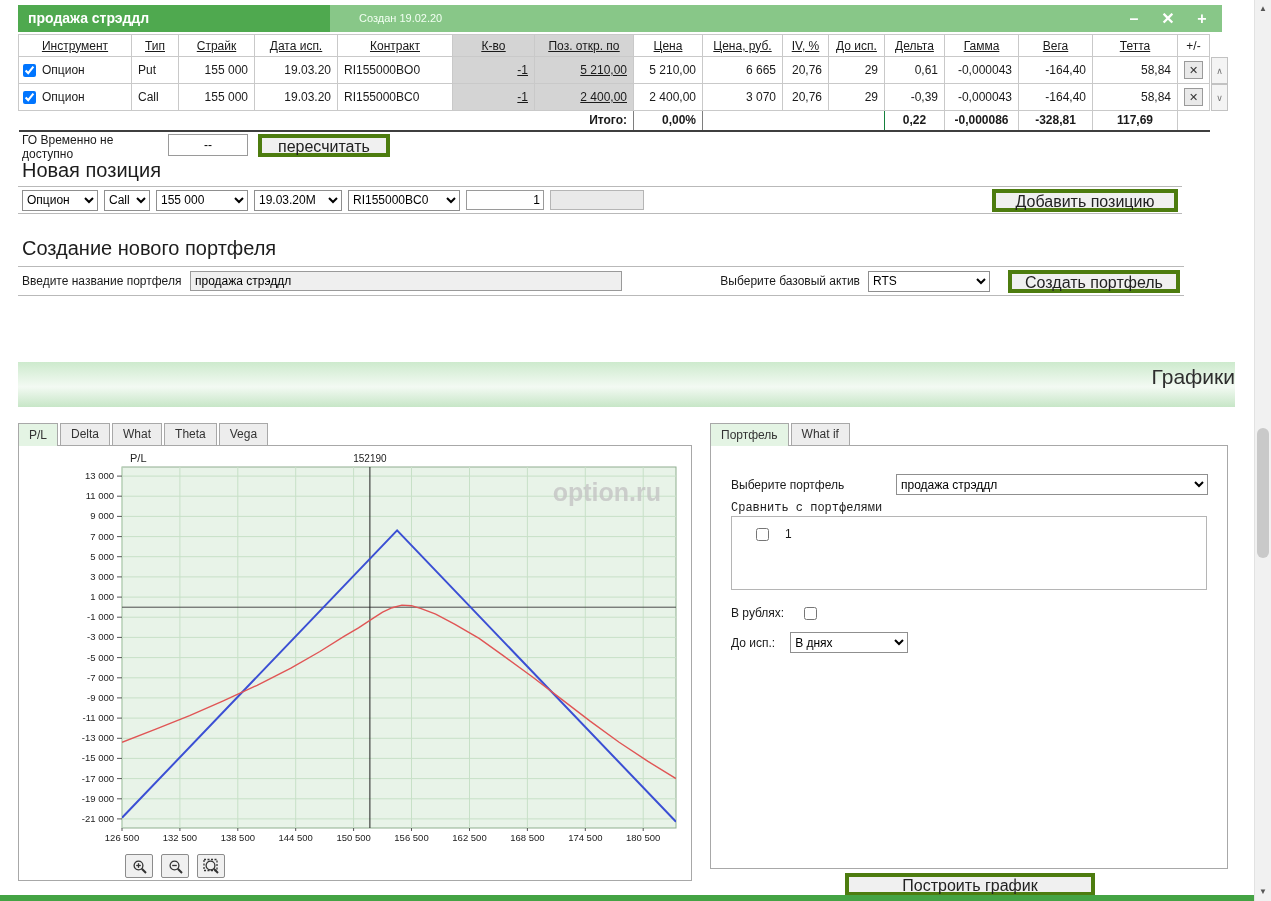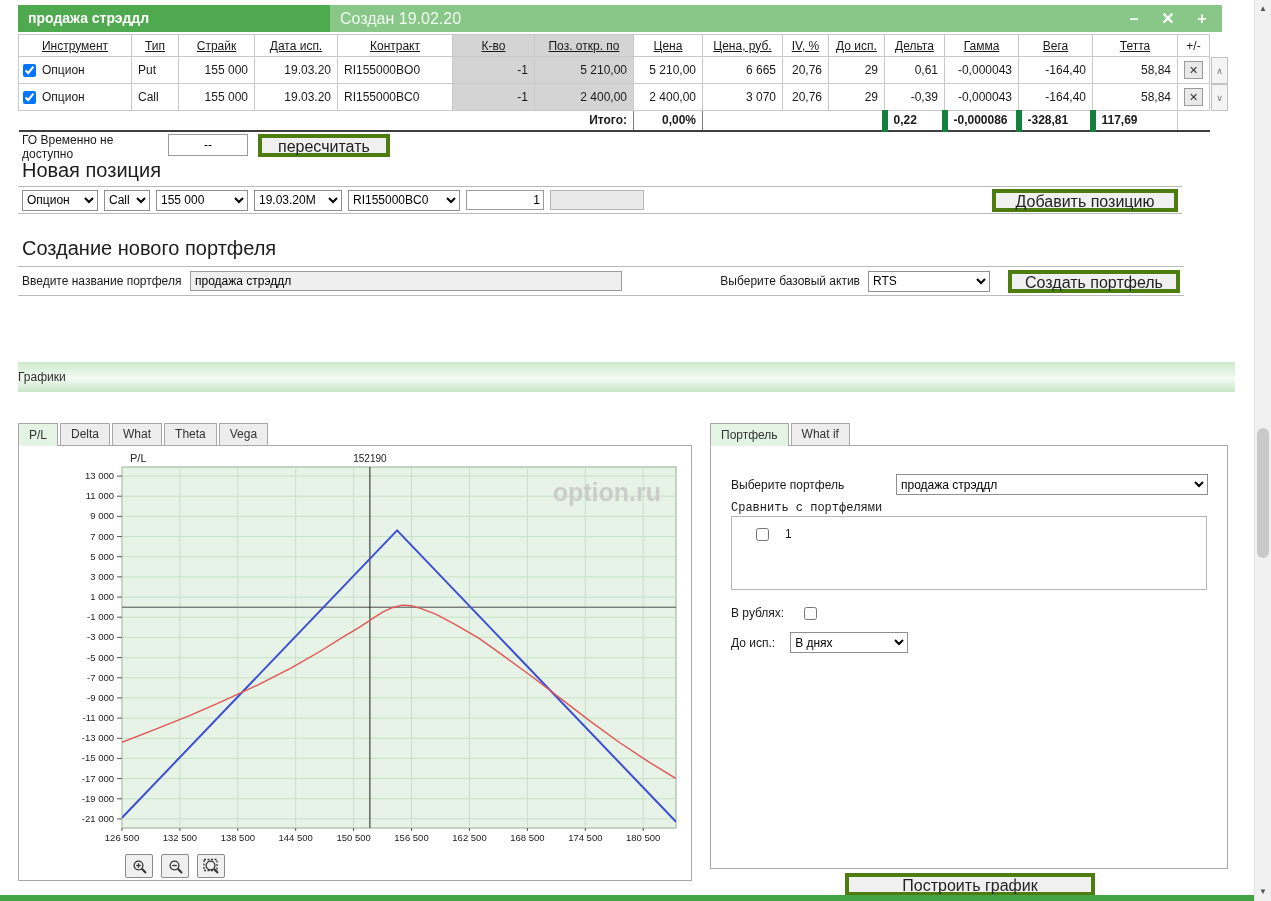--- a/index.html
+++ b/index.html
@@ -3,40 +3,40 @@
 <meta charset="utf-8">
 <style>
   *{margin:0;padding:0;box-sizing:border-box;}
   html,body{width:1271px;height:901px;overflow:hidden;background:#fff;
     font-family:"Liberation Sans",sans-serif;color:#1a1a1a;}
 
   
   #titlebar{position:absolute;left:18px;top:5px;width:1204px;height:27px;background:#4fa94f;}
   #titlebar .light{position:absolute;left:312px;top:0;right:0;bottom:0;background:#88c788;}
   #titlebar .t-title{position:absolute;left:10px;top:0;line-height:27px;color:#fff;font-weight:bold;font-size:14px;}
-  #titlebar .t-created{position:absolute;left:322px;top:0;line-height:27px;color:#f2fff2;font-size:16px;text-align:center;}
+  #titlebar .t-created{position:absolute;left:341px;top:0;line-height:27px;color:#f2fff2;font-size:11px;text-align:center;}
   #win-controls{position:absolute;right:10px;top:0;height:27px;display:flex;align-items:center;gap:14px;}
   .winbtn{color:#fff;font-weight:bold;font-size:16px;width:20px;text-align:center;cursor:pointer;}
 
   
   #positions{position:absolute;left:18px;top:34px;width:1191px;border-collapse:collapse;table-layout:fixed;font-size:12px;}
   #positions th,#positions td{border:1px solid #c9c9c9;padding:3px 6px;white-space:nowrap;overflow:hidden;}
   #positions th{font-weight:normal;text-align:center;height:22px;padding:2px 2px;}
   #positions th .hu{text-decoration:underline;}
   #positions tbody td{height:27px;}
   #positions td.r{text-align:right;}
   #positions td.l{text-align:left;}
-  #positions .g{background:#d4d4d4;}
+  #positions .g{background:#d4d4d4;text-decoration:underline;}
   #positions td.instr{padding-left:4px;}
   #positions td.instr input{vertical-align:middle;margin-right:6px;}
   .xbtn{display:inline-block;width:19px;height:18px;border:1px solid #9a9a9a;background:#e9e9e9;text-align:center;line-height:16px;font-size:11px;color:#333;cursor:pointer;}
   #positions tr.totals td{border:none;border-bottom:2px solid #3f3f3f;font-weight:bold;height:20px;padding:2px 6px;}
   #positions tr.totals td.tlab{text-align:right;}
   #positions tr.totals td.boxed{border:1px solid #7e7e7e;border-bottom:2px solid #3f3f3f;text-align:right;}
-  #positions tr.totals td.r2{border-left:6px solid #15803d;border-right:1px solid #c9c9c9;text-align:left;}
+  #positions tr.totals td.r2{border-left:1px solid #15803d;border-right:1px solid #c9c9c9;text-align:center;}
   #mini-sb{position:absolute;left:1211px;top:57px;width:17px;}
   .mini-btn{width:17px;height:27px;border:1px solid #c2c2c2;background:#f4f4f4;color:#777;font-size:9px;display:flex;align-items:center;justify-content:center;cursor:pointer;}
 
   
   #go-label{position:absolute;left:22px;top:133px;width:106px;font-size:12px;line-height:14px;}
   #go-input{position:absolute;left:168px;top:134px;width:80px;height:22px;border:1px solid #9a9a9a;text-align:center;font-size:12px;}
   #go-btn{position:absolute;left:258px;top:134px;height:23px;padding:0 16px;}
   .btn{background:#f0f0f0;border:4px solid #4d7c0f;font-size:16px;font-family:inherit;color:#222;cursor:pointer;}
 
   .h-big{position:absolute;left:22px;font-size:20px;color:#1c1c1c;font-weight:400;}
@@ -53,22 +53,22 @@
 
   
   #newport-row{position:absolute;left:18px;top:266px;width:1166px;height:30px;border-top:1px solid #b9b9b9;border-bottom:1px solid #b9b9b9;display:flex;align-items:center;padding:0 4px;}
   #port-name-label{font-size:12px;width:168px;}
   #port-name{width:432px;height:20px;border:1px solid #9a9a9a;background:#efefef;font-size:12px;padding:0 4px;font-family:inherit;}
   #asset-label{margin-left:auto;font-size:12px;margin-right:8px;}
   #asset-select{width:122px;}
   #port-create{margin-left:18px;width:172px;height:23px;}
 
   
-  #charts-band{position:absolute;left:18px;top:362px;width:1217px;height:30px;
-    background:linear-gradient(#cdeacd,#f3faf3 55%,#c7e6c7);text-align:left;line-height:30px;font-size:12px;color:#2e2e2e;}
+  #charts-band{position:absolute;left:18px;top:362px;width:1217px;height:45px;
+    background:linear-gradient(#cdeacd,#f3faf3 55%,#c7e6c7);text-align:right;line-height:30px;font-size:21px;color:#2e2e2e;}
 
   
   .tabs{position:absolute;top:423px;display:flex;gap:2px;z-index:2;}
   #chart-tabs{left:18px;}
   #right-tabs{left:710px;}
   .tab{border:1px solid #a8a8a8;border-bottom:none;background:#ededed;padding:0 10px;font-size:12px;line-height:21px;height:22px;color:#333;cursor:pointer;}
   .tab.active{background:#e4f4e4;height:23px;line-height:22px;}
   .panel{position:absolute;top:445px;border:1px solid #a8a8a8;background:#fff;}
   #left-panel{left:18px;width:674px;height:436px;}
   #right-panel{left:710px;width:518px;height:424px;}

